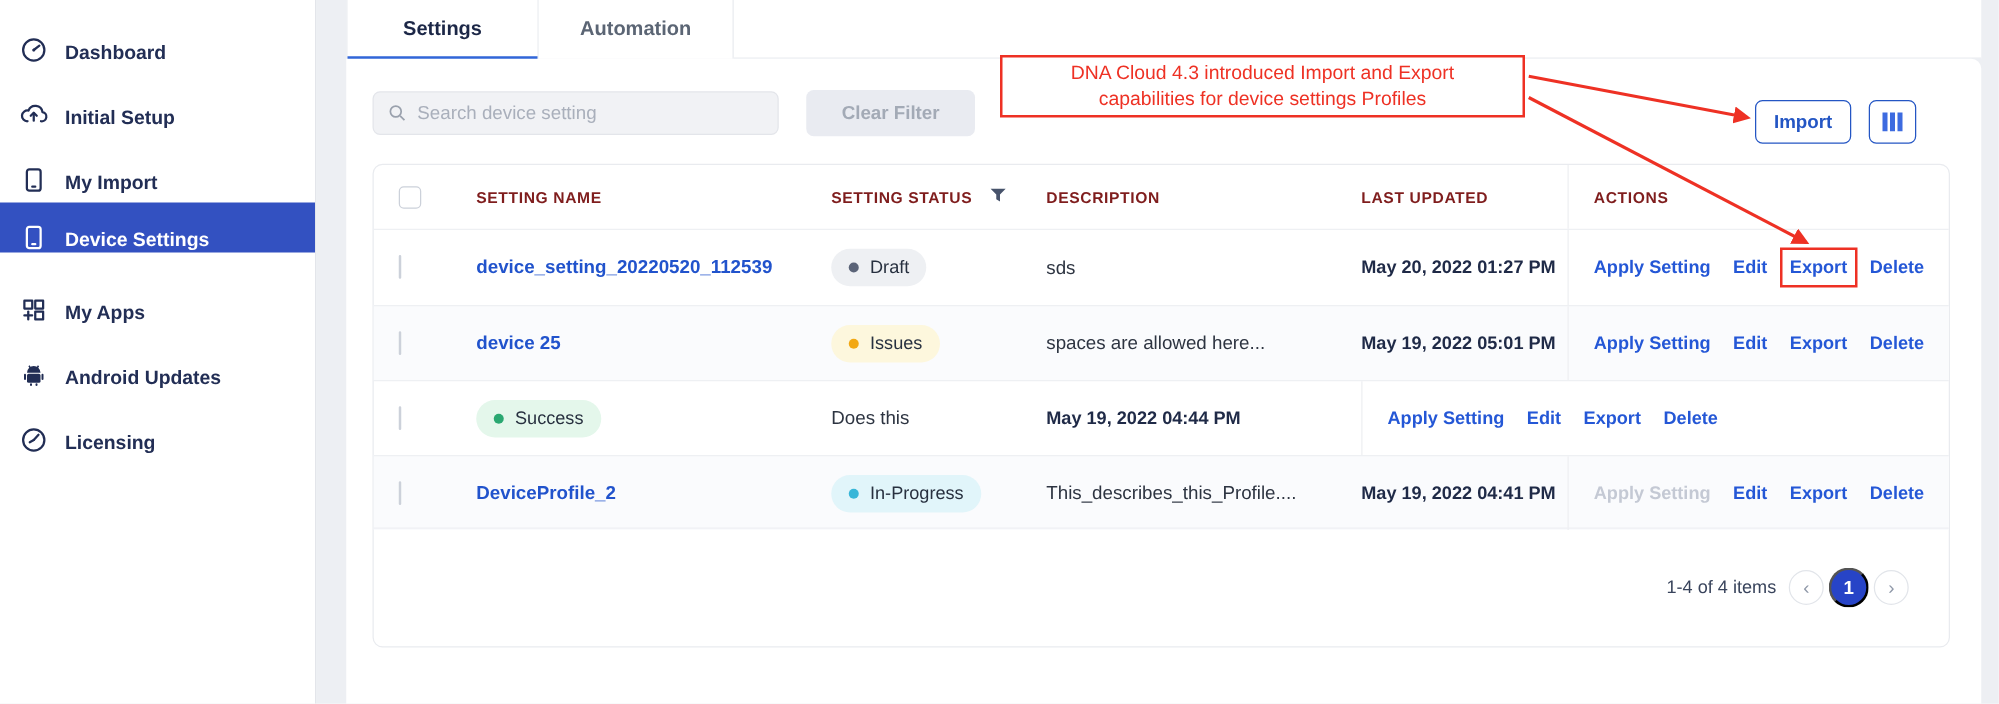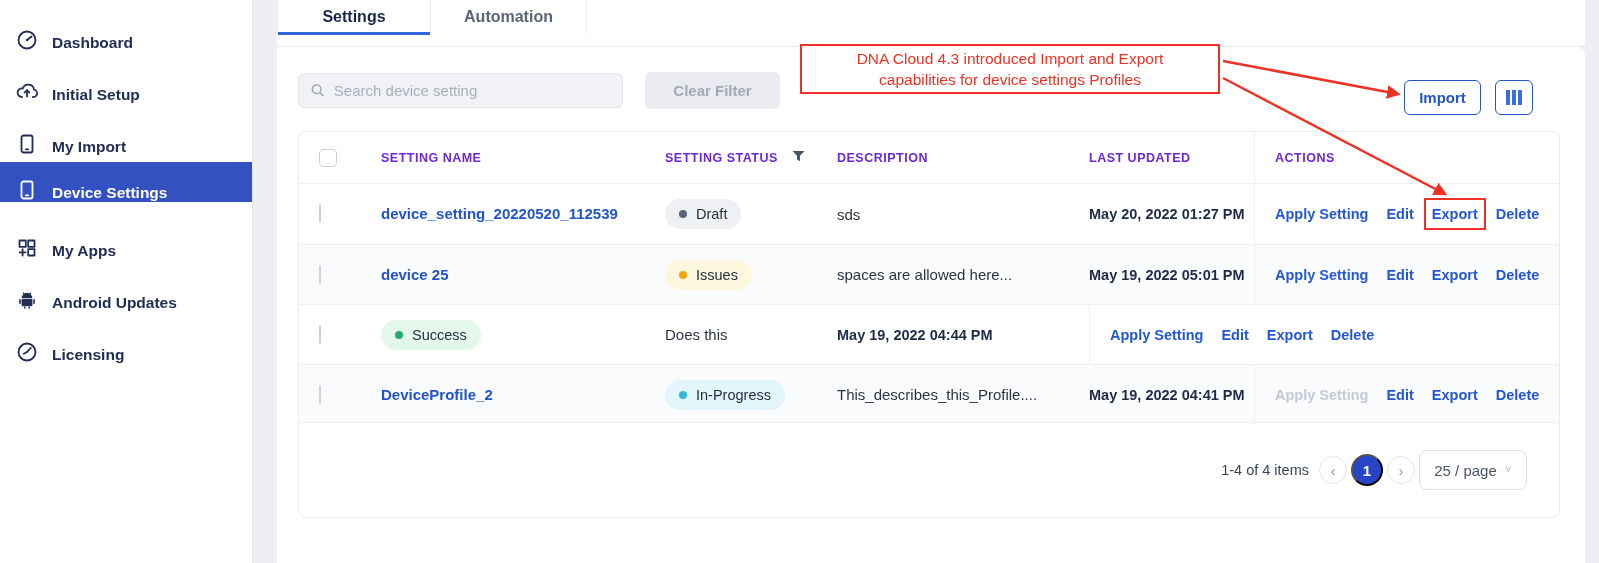--- a/index.html
+++ b/index.html
@@ -9,21 +9,21 @@
 
   
   .sidebar { position:absolute; left:0; top:0; width:253px; height:563px; background:#fff; border-right:1px solid #e3e5ea; padding-top:0; }
   .side-item { display:flex; align-items:flex-end; gap:13px; height:52px; padding-left:15px; color:#222e55; font-size:15.5px; font-weight:700; cursor:pointer; }
   .side-item.active { background:#3351c1; color:#fff; height:40px; margin:6px 0; }
   .side-icon { width:24px; height:24px; flex:0 0 24px; display:inline-flex; }
   .side-icon svg { width:24px; height:24px; }
 
   
   .tabstrip { position:absolute; left:277px; top:0; width:1308px; height:47px; background:#fff; border-bottom:1px solid #e9ebef; display:flex; }
-  .tab { width:154px; height:34px; display:flex; align-items:center; justify-content:center; font-size:16px; font-weight:700; color:#5b6574; background:#fff; border-left:1px solid #e9ebef; border-right:1px solid #e9ebef; position:relative; cursor:pointer; }
+  .tab { width:154px; height:47px; display:flex; align-items:center; justify-content:center; font-size:16px; font-weight:700; color:#5b6574; background:#fff; border-left:1px solid #e9ebef; border-right:1px solid #e9ebef; position:relative; cursor:pointer; }
   .tab + .tab { border-left:none; width:156px; }
   .tab.active { color:#1c2747; }
   .tab.active::after { content:""; position:absolute; left:0; right:0; bottom:-1px; height:3px; background:#3166d8; }
 
   
   .panel { position:absolute; left:277px; top:47px; width:1308px; height:516px; background:#fff; border-radius:0 8px 0 0; }
 
   
   .search-box { position:absolute; left:298px; top:73px; width:325px; height:35px; background:#f1f2f5; border:1px solid #e3e5ea; border-radius:6px; display:flex; align-items:center; gap:9px; padding:0 12px; }
   .search-box svg { width:15px; height:15px; }
@@ -36,21 +36,21 @@
 
   
   .callout { position:absolute; left:800px; top:44px; width:420px; background:#fff; border:2px solid #ee3124; color:#ee3124; font-size:15.5px; line-height:21px; text-align:center; padding:2px 6px; }
   .overlay { position:absolute; left:0; top:0; width:1599px; height:563px; pointer-events:none; }
   .export-hl { outline:2px solid #ee3124; outline-offset:6px; }
 
   
   .card { position:absolute; left:298px; top:131px; width:1262px; height:387px; background:#fff; border:1px solid #e9ebef; border-radius:8px; }
   .thead, .trow { display:grid; grid-template-columns:62px 284px 172px 252px 165px 1fr; align-items:center; padding-left:20px; }
   .thead { height:52px; border-bottom:1px solid #eef0f3; }
-  .th { font-size:12.5px; font-weight:700; letter-spacing:.5px; color:#6d28d9; display:flex; align-items:center; gap:14px; }
+  .th { font-size:12.5px; font-weight:700; letter-spacing:.5px; color:#7f1d1d; display:flex; align-items:center; gap:14px; }
   .trow { height:60px; }
   .trow + .trow { border-top:1px solid #eef0f3; }
   .trow.alt { background:#fafbfd; }
   .cb { width:18px; height:18px; border:1.5px solid #ccd1da; border-radius:4px; background:#fff; cursor:pointer; }
   .name-link { color:#2153cc; font-size:15px; font-weight:700; cursor:pointer; }
   .badge { display:inline-flex; align-items:center; gap:9px; padding:7px 14px; border-radius:16px; font-size:14.5px; color:#27303f; }
   .badge i { width:8px; height:8px; border-radius:50%; display:inline-block; }
   .desc { font-size:15px; color:#2d3441; }
   .date { font-size:14.5px; font-weight:700; color:#1f2a47; }
   .acts { display:flex; align-items:center; gap:18px; padding-left:20px; border-left:1px solid #eef0f2; height:100%; }
@@ -252,24 +252,20 @@
             <span class="act">Delete</span>
           </div>
         </div>
       </div>
 
     <div class="pagebar">
       <span class="pg-summary">1-4 of 4 items</span>
       <button class="pg-circ">‹</button>
       <button class="pg-page">1</button>
       <button class="pg-circ">›</button>
-      <div class="pg-size">
-        <span>25 / page</span>
-        <span class="chev">˅</span>
-      </div>
     </div>
   </div>
 
   <svg class="overlay">
     <defs>
       <marker id="arrw" viewBox="0 0 10 10" refX="8" refY="5" markerWidth="5.5" markerHeight="5.5" orient="auto-start-reverse">
         <path d="M0 0 L10 5 L0 10 z" fill="#ee3124"></path>
       </marker>
     </defs>
     <line x1="1223" y1="61" x2="1398" y2="94" stroke="#ee3124" stroke-width="2.5" marker-end="url(#arrw)"></line>

